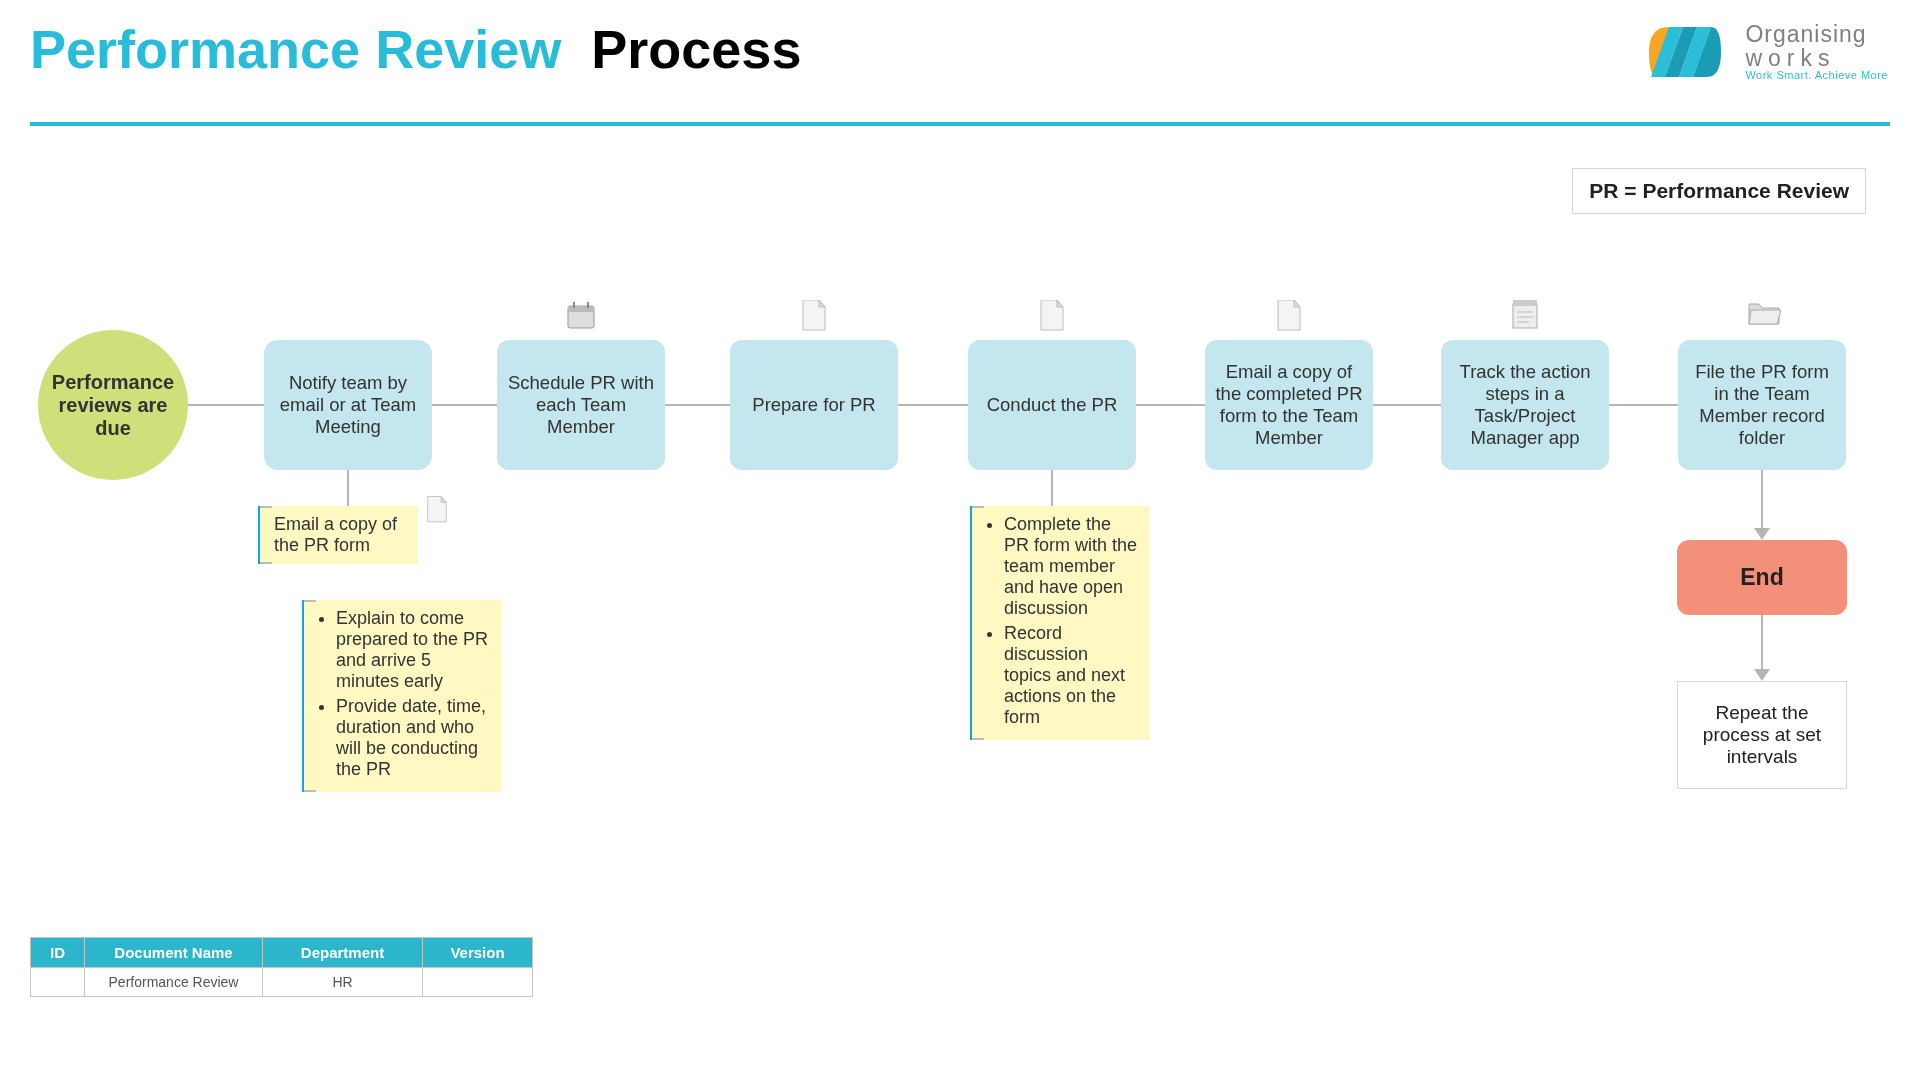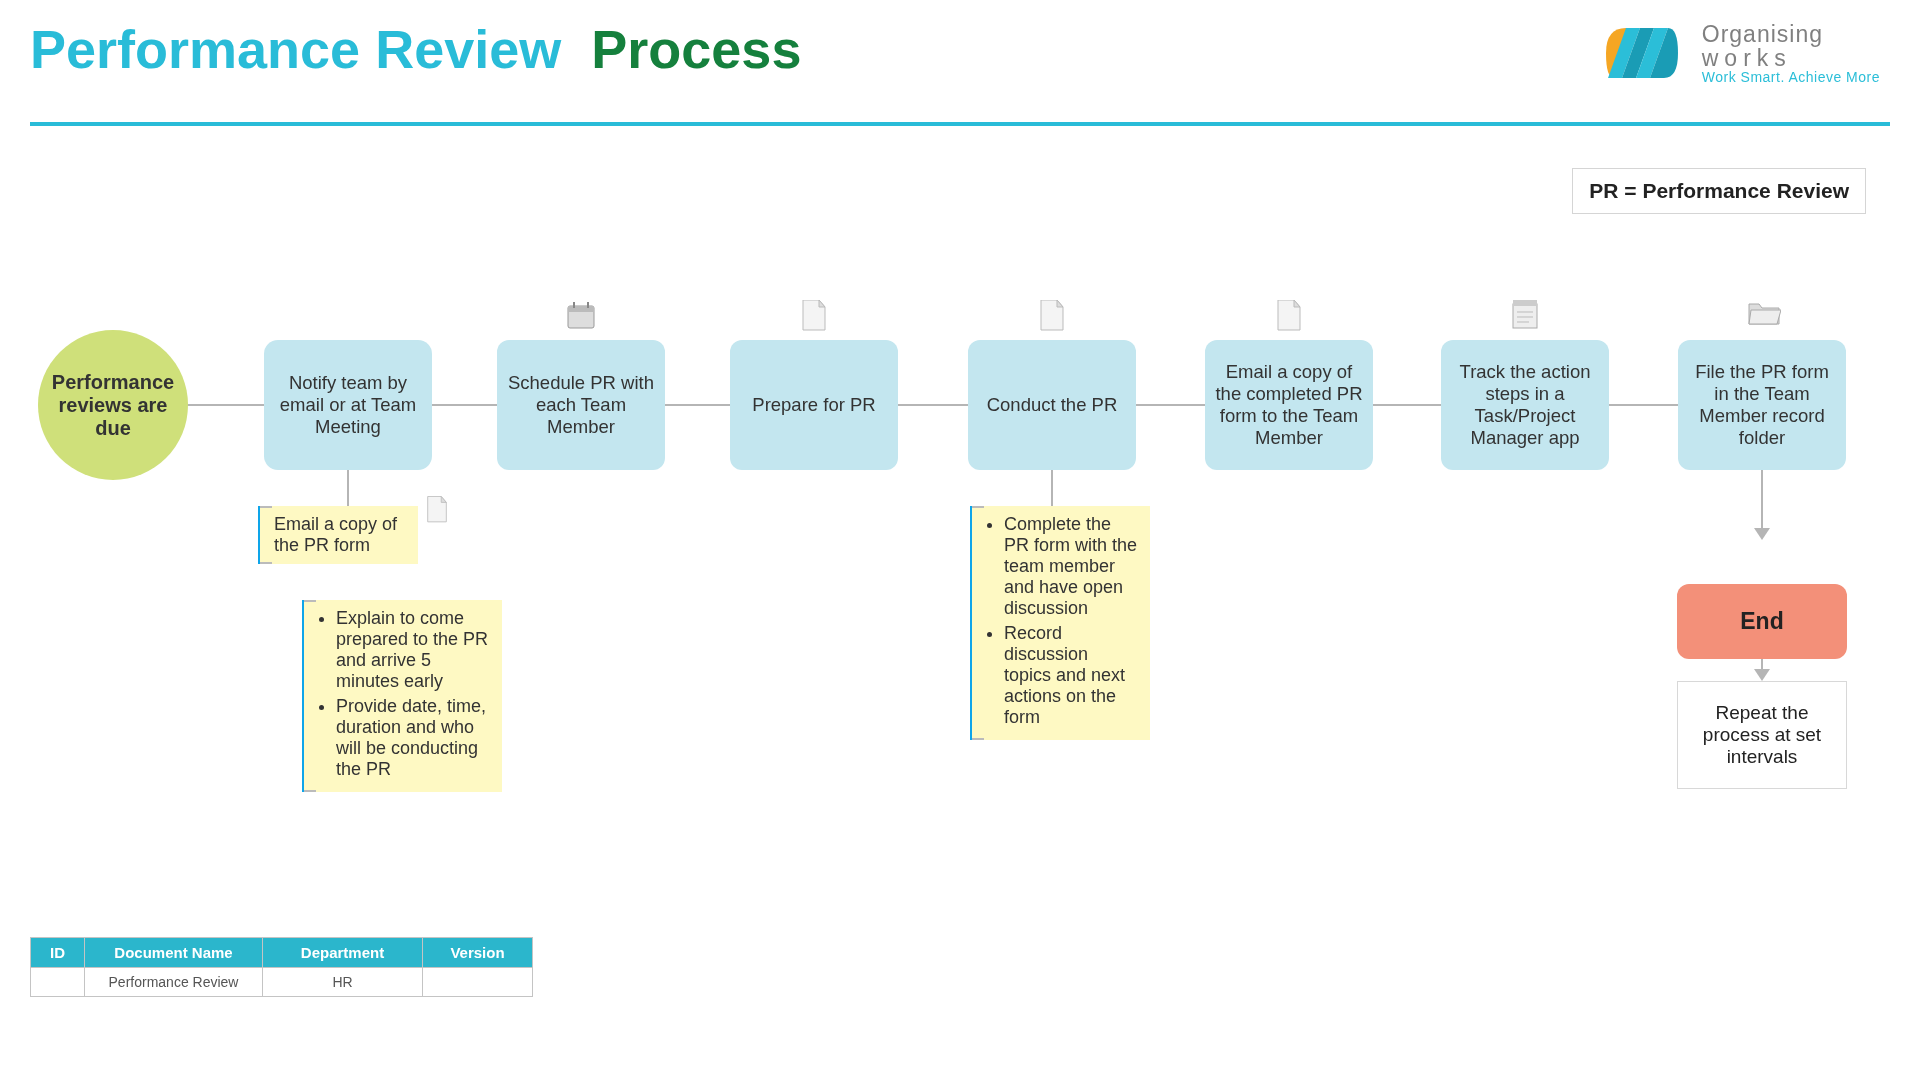--- a/index.html
+++ b/index.html
@@ -17,34 +17,34 @@
     position: absolute;
     top: 18px;
     left: 30px;
     right: 30px;
   }
   .title {
     font-size: 54px;
     font-weight: 700;
   }
   .title .accent { color: #29bcd8; }
-  .title .rest { color: #15803d; font-weight: 700; }
+  .title .rest { color: #000000; font-weight: 700; }
   .logo {
     position: absolute;
-    right: 10px;
+    right: 2px;
     top: 4px;
     display: flex;
     align-items: center;
     gap: 24px;
   }
   .logo svg { display:block; }
   .logo-text { display:flex; flex-direction:column; line-height:1.05; }
   .logo-text .l1 { color:#808080; font-size:23px; letter-spacing:1px; }
   .logo-text .l2 { color:#808080; font-size:23px; letter-spacing:6px; }
-  .logo-text .tag { color:#2bbed8; font-size:14px; letter-spacing:0.5px; }
+  .logo-text .tag { color:#2bbed8; font-size:11px; letter-spacing:0.5px; }
   .divider {
     position: absolute;
     left: 30px;
     right: 30px;
     top: 122px;
     height: 4px;
     background: #29bcd8;
   }
   .legend {
     position: absolute;
@@ -159,21 +159,20 @@
     height:75px;
     background:#f39079;
     border-radius:12px;
     display:flex;
     align-items:center;
     justify-content:center;
     font-size:23px;
     font-weight:700;
     color:#222;
     z-index:2;
-    margin-top:44px;
   }
   .repeat-box {
     position:absolute;
     width:170px;
     border:1px solid #d8d8d8;
     background:#fff;
     padding:20px 8px;
     text-align:center;
     font-size:19px;
     z-index:2;

